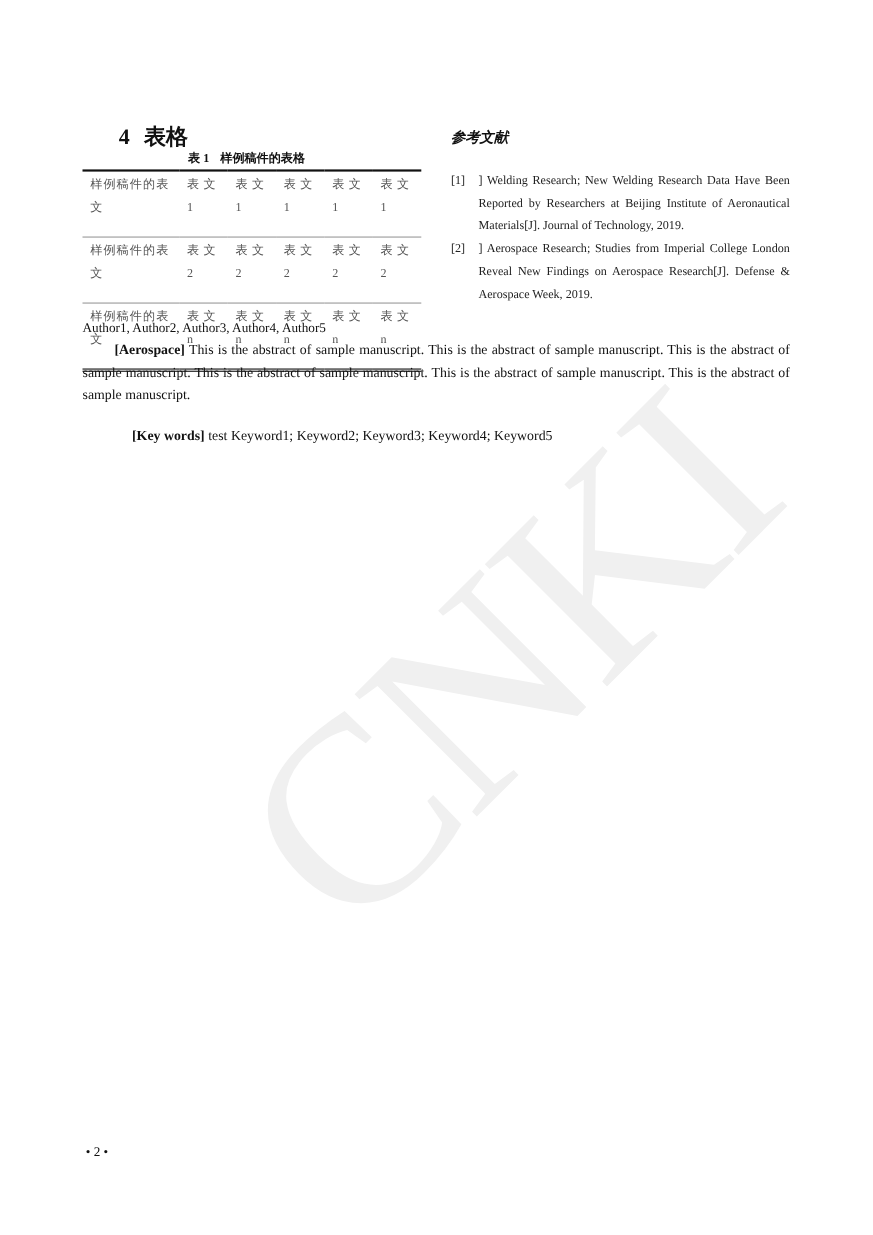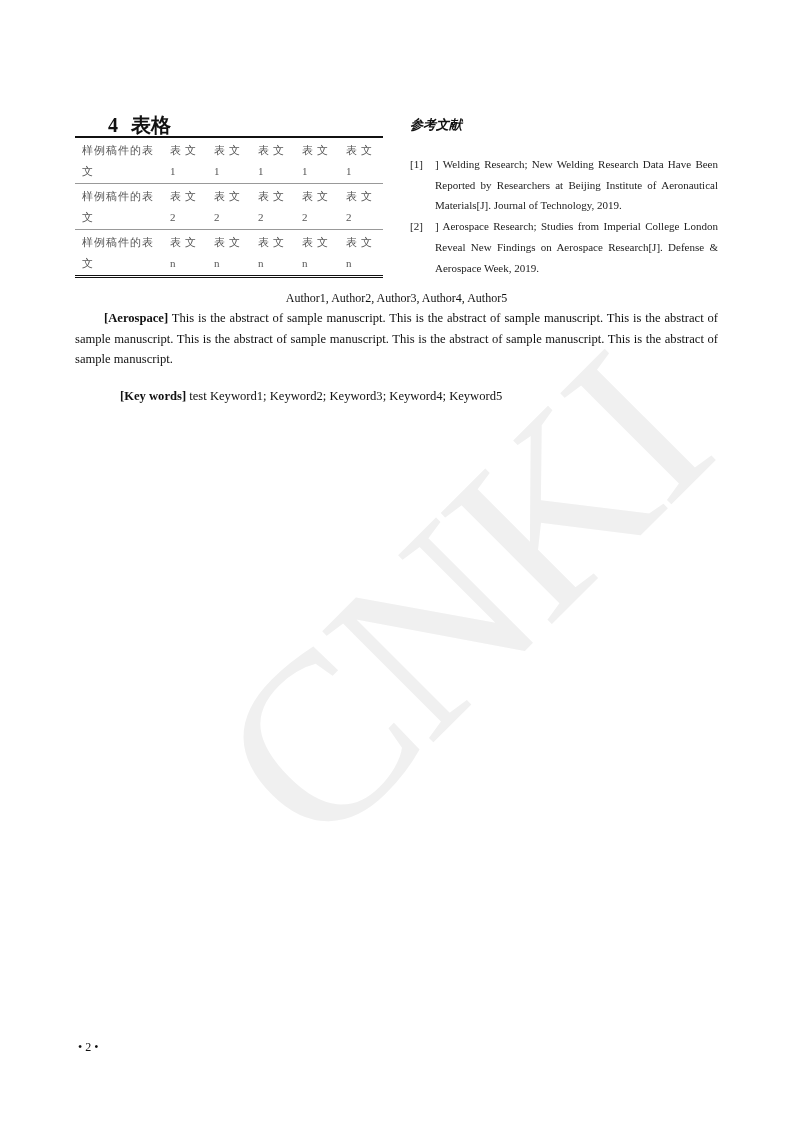--- a/index.html
+++ b/index.html
@@ -15,52 +15,53 @@
 
     .left-col { position: absolute; left: 75px; top: 114px; width: 308px; }
     .section-heading { font-family: "Liberation Serif", "DejaVu Serif", serif; font-weight: bold;
                        font-size: 20px; margin: 0 0 0 33px; height: 22px; line-height: 22px; }
     .section-heading .num { margin-right: 13px; }
     .table-caption { font-size: 11px; font-weight: bold; text-align: left; margin-left: 96px;
                      height: 18px; line-height: 16px; }
     .table-caption .tnum { margin-right: 10px; }
     table.sample { border-collapse: collapse; width: 308px; font-size: 11px; color: #555;
                    border-top: 2px solid #111; border-bottom: 3px double #111; }
-    table.sample td { vertical-align: top; padding: 2px 7px 2px 7px; line-height: 20.5px; height: 41px;
+    table.sample td { vertical-align: top; padding: 2px 7px 16px 7px; line-height: 20.5px; height: 41px;
                       border-bottom: 1px solid #999; }
     table.sample tr:last-child td { border-bottom: none; }
     table.sample td.rowhead { width: 74px; letter-spacing: 1px; }
     table.sample td.cell { width: 30px; letter-spacing: 4px; }
 
     .right-col { position: absolute; left: 410px; top: 114px; width: 308px; }
     .ref-heading { font-weight: bold; font-size: 13px; height: 22px; line-height: 22px; margin-bottom: 18px; font-style: italic; }
     .ref-item { position: relative; padding-left: 25px; font-size: 11px; line-height: 20.7px;
                 text-align: justify; color: #222; }
     .ref-item .ref-num { position: absolute; left: 0; top: 0; }
 
     .en-block { position: absolute; left: 75px; top: 288px; width: 643px; }
     .en-title { text-align: center; font-weight: bold; font-size: 15px; line-height: 22px; margin: 0; }
-    .en-authors { text-align: center; font-size: 12px; line-height: 20px; }
+    .en-authors { font-size: 12px; line-height: 20px; }
     .en-abstract { font-size: 12.6px; line-height: 20.5px; text-indent: 29px; text-align: justify; margin: 0; }
     .en-keywords { font-size: 12.6px; line-height: 20.5px; text-indent: 29px; margin: 16px; }
     .label-bold { font-weight: bold; }
 
     .page-num { position: absolute; left: 78px; top: 1040px; font-size: 12px; }
   </style>
 </head>
 <body>
 
 <div class="watermark">
   <span>CNKI</span>
 </div>
 
 <div class="content">
 
   <div class="left-col">
     <h2 class="section-heading"><span class="num">4</span><span>表格</span></h2>
+    <div class="table-caption"><span class="tnum">表 1</span><span>样例稿件的表格</span></div>
     <table class="sample">
       <tbody>
         <tr>
           <td class="rowhead">样例稿件的表文</td>
           <td class="cell">表文 1</td>
           <td class="cell">表文 1</td>
           <td class="cell">表文 1</td>
           <td class="cell">表文 1</td>
           <td class="cell">表文 1</td>
         </tr>

